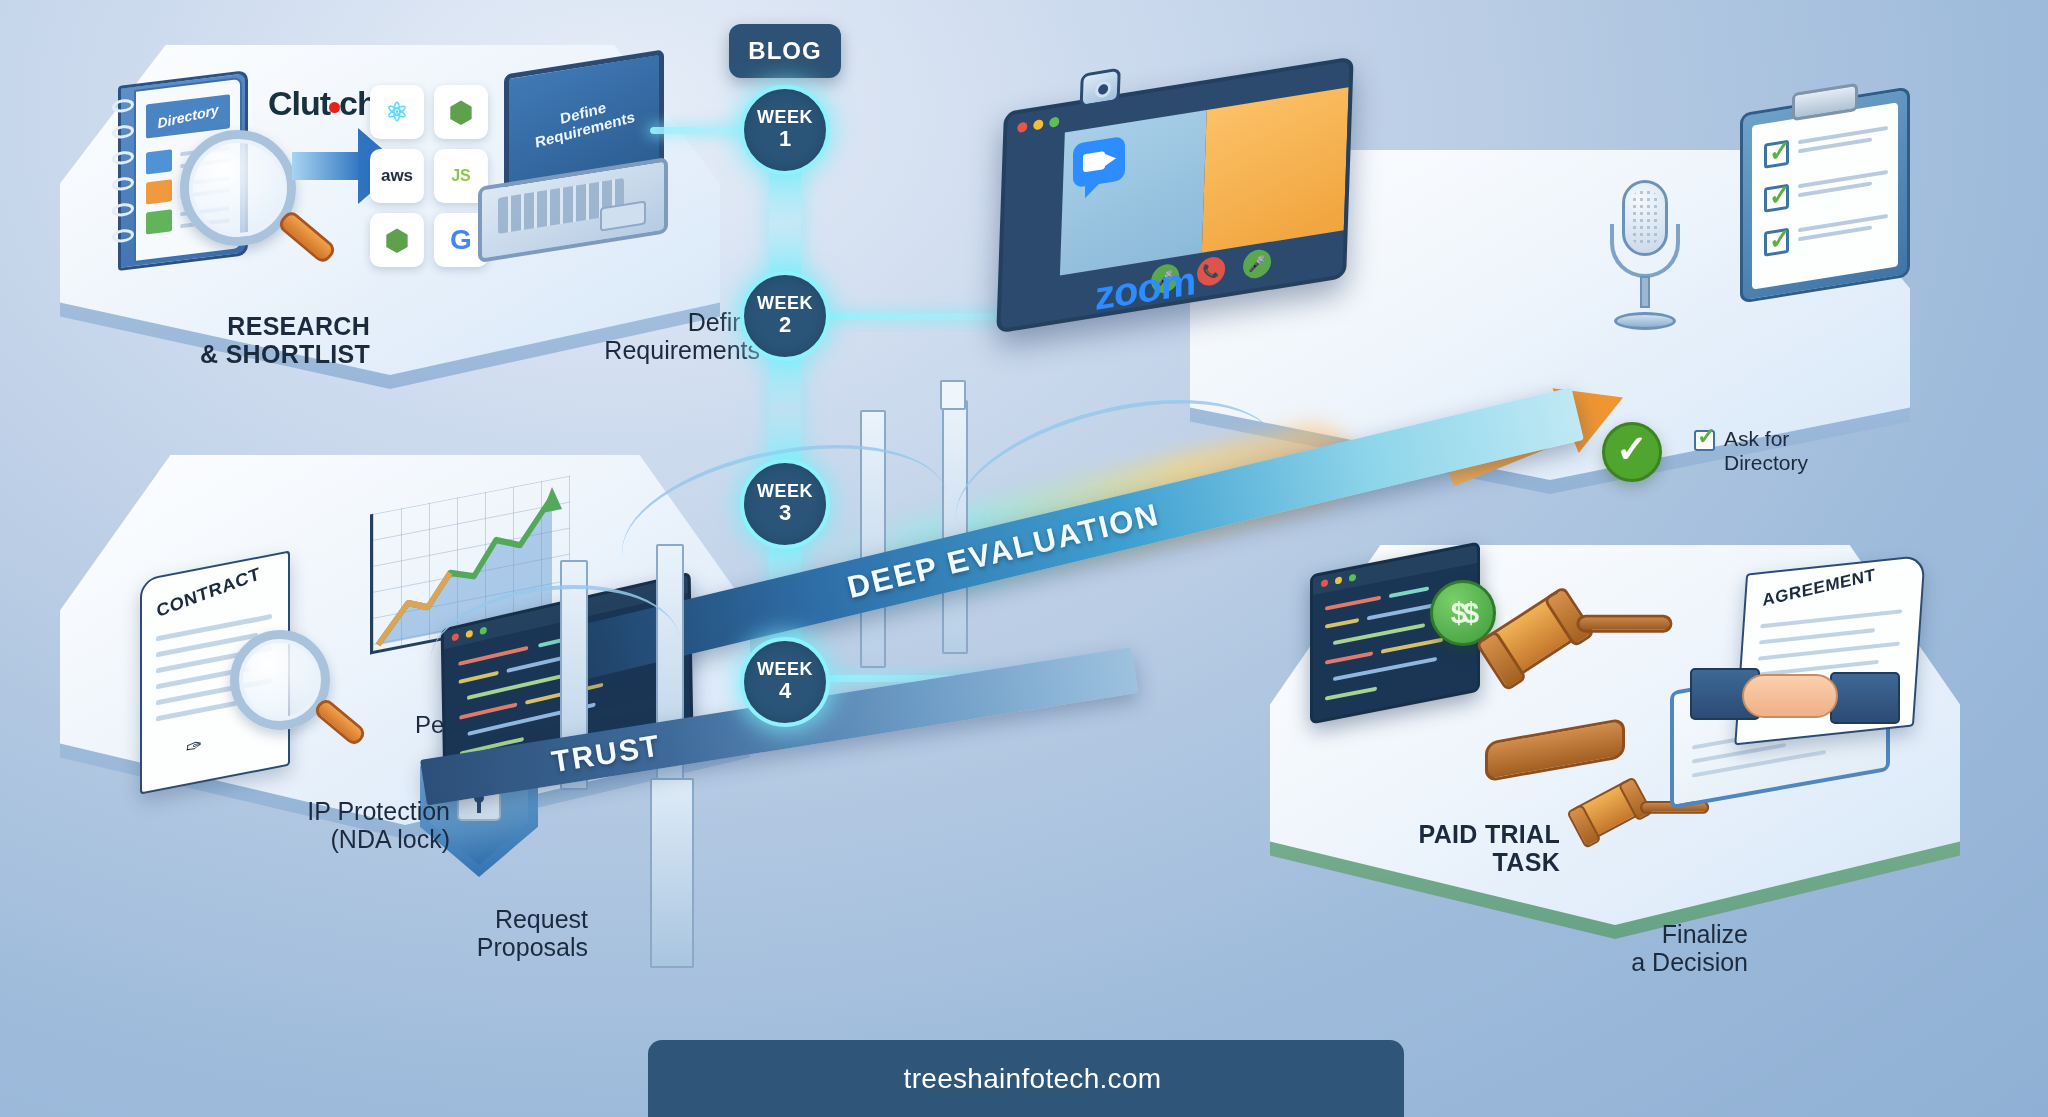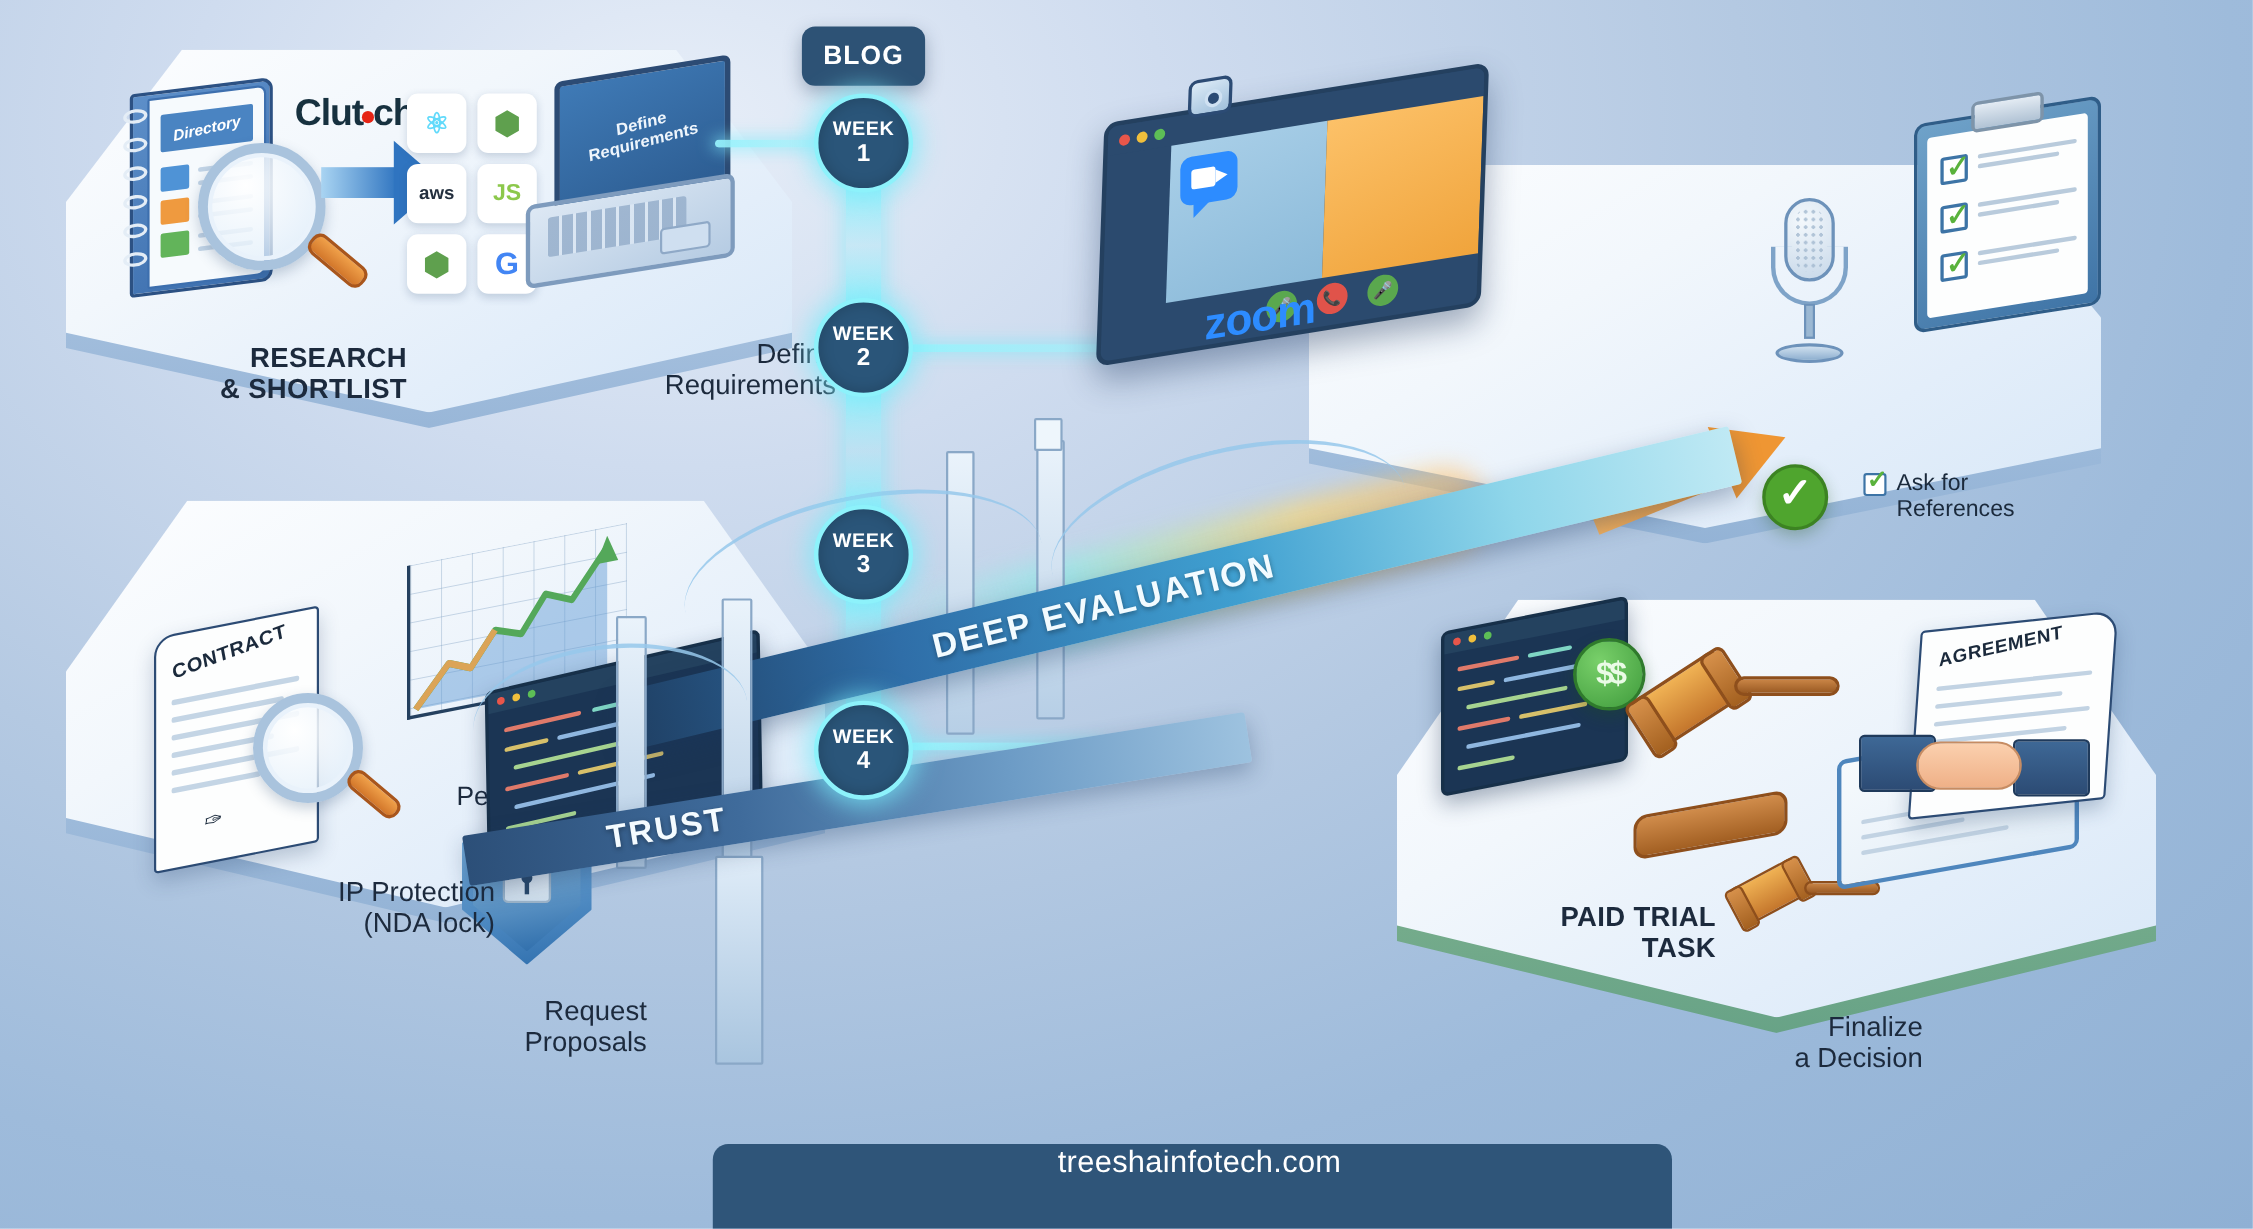--- a/index.html
+++ b/index.html
@@ -313,22 +313,22 @@
   .shake .cuff { position:absolute; width:70px; height:52px; background:linear-gradient(180deg,#3e6896,#2c4b74);
     border:2px solid #1f3a5b; border-radius:5px; }
   .shake .hand { position:absolute; width:96px; height:44px; border-radius:22px;
     background:linear-gradient(180deg,#fbd0ae,#efb087); border:2px solid #c68c63; }
   .docpad { position:absolute; left:1670px; top:672px; width:220px; height:118px;
     background:linear-gradient(160deg,#f6fafd,#e2edf7); border:4px solid #4e86bd; border-radius:8px;
     transform:skewY(-10deg); }
   .docpad i { position:absolute; left:18px; right:60px; height:4px; background:#c2d3e3; border-radius:2px; }
 
   
-  .footer-bar { position:absolute; left:648px; top:1040px; width:872px; height:77px;
-    background:#2f5579; border-radius:14px 14px 0 0; display:flex; justify-content:center;padding-left:13px; }
+  .footer-bar { position:absolute; left:648px; top:1040px; width:756px; height:77px;
+    background:#2f5579; border-radius:14px 14px 0 0; display:flex; align-items:center; justify-content:center;padding-left:13px; }
   .footer-bar span { color:#fff; font-size:28px; letter-spacing:.3px; }
   .brand { position:absolute; right:42px; bottom:36px; text-align:center; }
   .brand .mark { position:relative; width:110px; height:86px; margin:0 auto 10px; }
   .brand .mark .bar { position:absolute; left:8px; top:0; width:20px; height:86px; background:#fff; border-radius:4px; }
   .brand .mark .dot { position:absolute; left:52px; top:4px; width:26px; height:34px; background:#fff; border-radius:50%; }
   .brand .mark .stem { position:absolute; left:52px; top:44px; width:26px; height:42px; background:#fff; border-radius:4px; }
   .brand .mark .arm { position:absolute; left:26px; top:32px; width:30px; height:16px; background:#fff; border-radius:3px; }
   .brand .name { color:#fff; font-size:16px; letter-spacing:2px; font-weight:bold; }
 </style>
 </head>
@@ -383,21 +383,21 @@
     <div class="tile">
         <span style="color:#61dafb;font-size:26px">⚛</span>
       </div>
     <div class="tile">
         <span style="color:#5fa04e;font-size:28px">⬢</span>
       </div>
     <div class="tile">
         <span style="color:#232f3e;font-size:17px">aws</span>
       </div>
     <div class="tile">
-        <span style="color:#8cc84b;font-size:21px">JS</span>
+        <span style="color:#8cc84b;font-size:16px">JS</span>
       </div>
     <div class="tile">
         <span style="color:#5fa04e;font-size:28px">⬢</span>
       </div>
     <div class="tile">
         <span style="color:#4285f4;font-size:28px">G</span>
       </div>
   </div>
 
   <div class="laptop">
@@ -509,21 +509,21 @@
             <i style="width:82%"></i>
           </div>
       </div>
     </div>
     <div class="clamp"></div>
   </div>
 
   <div class="chk" style="left:1694px; top:427px; width:320px;">
     <div class="box"></div>
     <div class="t" style="white-space:pre-line">Ask for
-References</div>
+Directory</div>
   </div>
 
   <div class="bigcheck">
       <span>✓</span>
     </div>
 
 
   <div class="slab" id="panel-contract">
     <div class="side"></div>
     <div class="top"></div>

